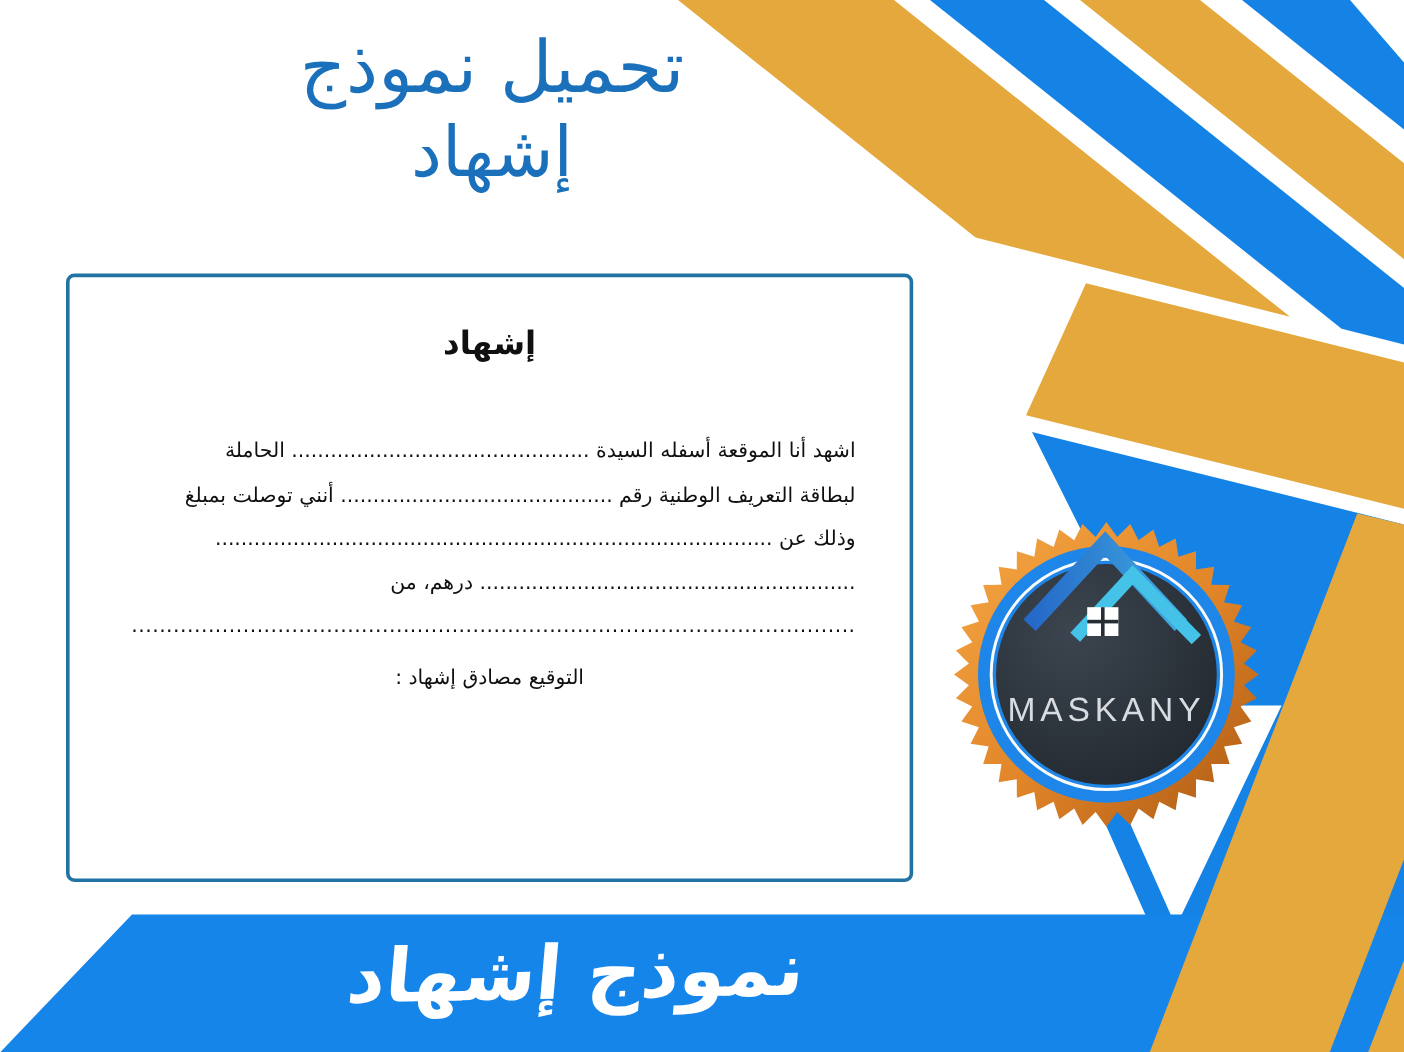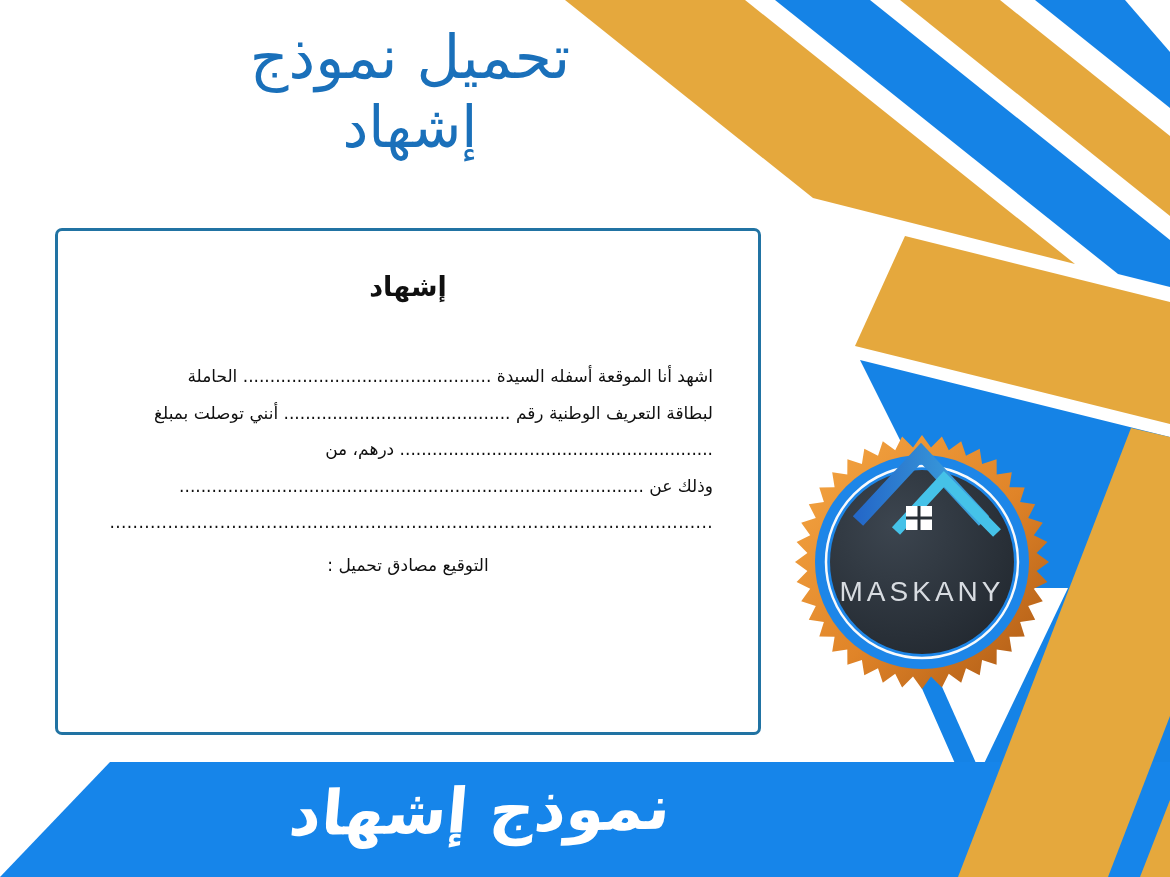--- a/index.html
+++ b/index.html
@@ -107,22 +107,22 @@
   <div class="title">
     <div class="t1">تحميل نموذج</div>
     <div class="t2">إشهاد</div>
   </div>
 
   <div class="doc-box">
     <div class="doc-heading">إشهاد</div>
     <div class="doc-lines">
       <div class="doc-line">اشهد أنا الموقعة أسفله السيدة .............................................. الحاملة</div>
       <div class="doc-line">لبطاقة التعريف الوطنية رقم .......................................... أنني توصلت بمبلغ</div>
+      <div class="doc-line">وذلك عن ......................................................................................</div>
       <div class="doc-line">.......................................................... درهم، من</div>
-      <div class="doc-line">وذلك عن ......................................................................................</div>
       <div class="doc-line">........................................................................................................</div>
-      <div class="doc-line center">التوقيع مصادق تحميل :</div>
+      <div class="doc-line center">التوقيع مصادق إشهاد :</div>
     </div>
   </div>
 
   <div class="banner-text">نموذج إشهاد</div>
 
 </div>
 
 </body></html>

